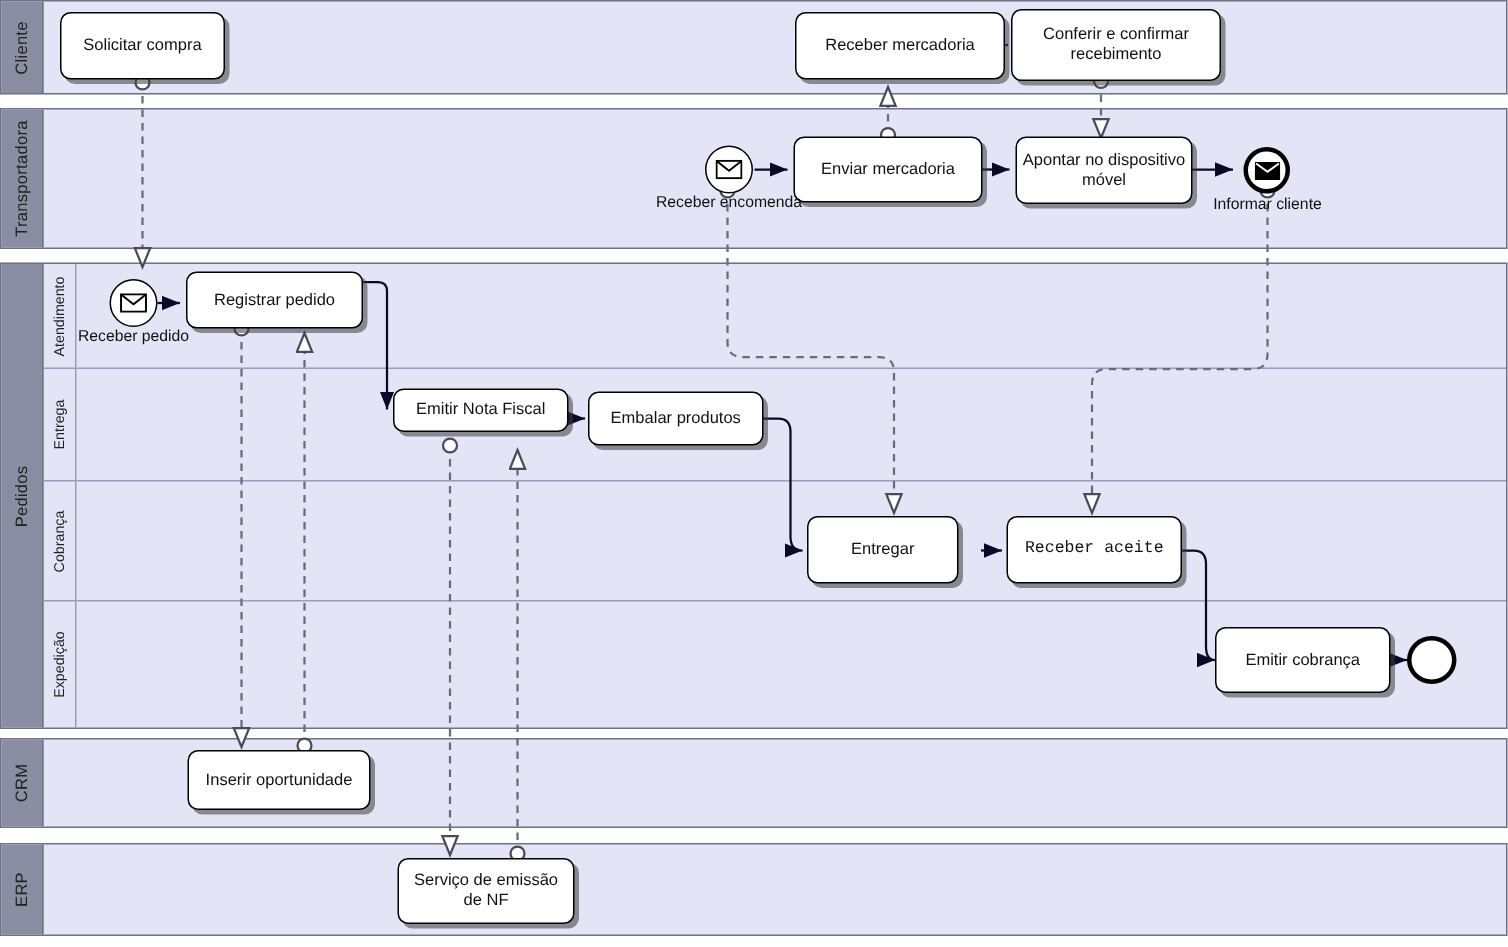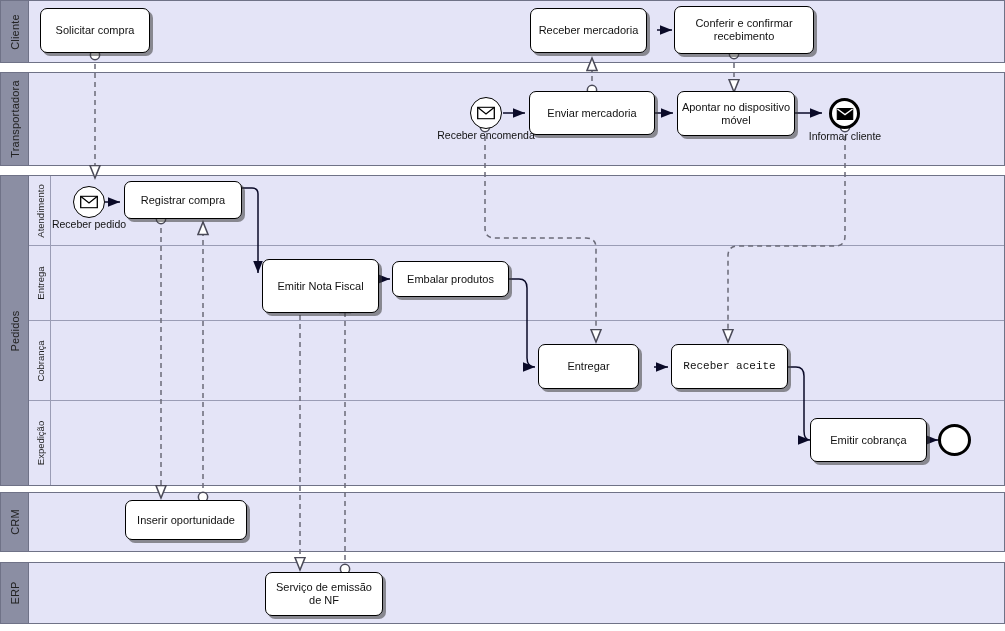--- a/index.html
+++ b/index.html
@@ -136,41 +136,41 @@
     <path class="msg" d="M161,219 L161,498" marker-start="url(#msgCircle)" marker-end="url(#msgArrow)"></path>
     <path class="msg" d="M203,497 L203,222" marker-start="url(#msgCircle)" marker-end="url(#msgArrow)"></path>
     <path class="msg" d="M300,297 L300,570" marker-start="url(#msgCircle)" marker-end="url(#msgArrow)"></path>
     <path class="msg" d="M345,569 L345,300" marker-start="url(#msgCircle)" marker-end="url(#msgArrow)"></path>
   </svg>
 
   <div class="task" style="left:40px;top:8px;width:110px;height:45px;">
     <span>Solicitar compra</span>
   </div>
 
-  <div class="task" style="left:530px;top:8px;width:117px;height:45px;">
+  <div class="task" style="left:530px;top:8px;width:140px;height:45px;">
     <span>Receber mercadoria</span>
   </div>
 
   <div class="task" style="left:674px;top:6px;width:140px;height:48px;">
     <span>Conferir e confirmar recebimento</span>
   </div>
 
   <div class="task" style="left:529px;top:91px;width:126px;height:44px;">
     <span>Enviar mercadoria</span>
   </div>
 
   <div class="task" style="left:677px;top:91px;width:118px;height:45px;">
     <span>Apontar no dispositivo móvel</span>
   </div>
 
   <div class="task" style="left:124px;top:181px;width:118px;height:38px;">
-    <span>Registrar compra</span>
-  </div>
-
-  <div class="task" style="left:262px;top:259px;width:117px;height:54px;">
+    <span>Registrar pedido</span>
+  </div>
+
+  <div class="task" style="left:262px;top:259px;width:117px;height:29px;">
     <span>Emitir Nota Fiscal</span>
   </div>
 
   <div class="task" style="left:392px;top:261px;width:117px;height:36px;">
     <span>Embalar produtos</span>
   </div>
 
   <div class="task" style="left:538px;top:344px;width:101px;height:45px;">
     <span>Entregar</span>
   </div>

